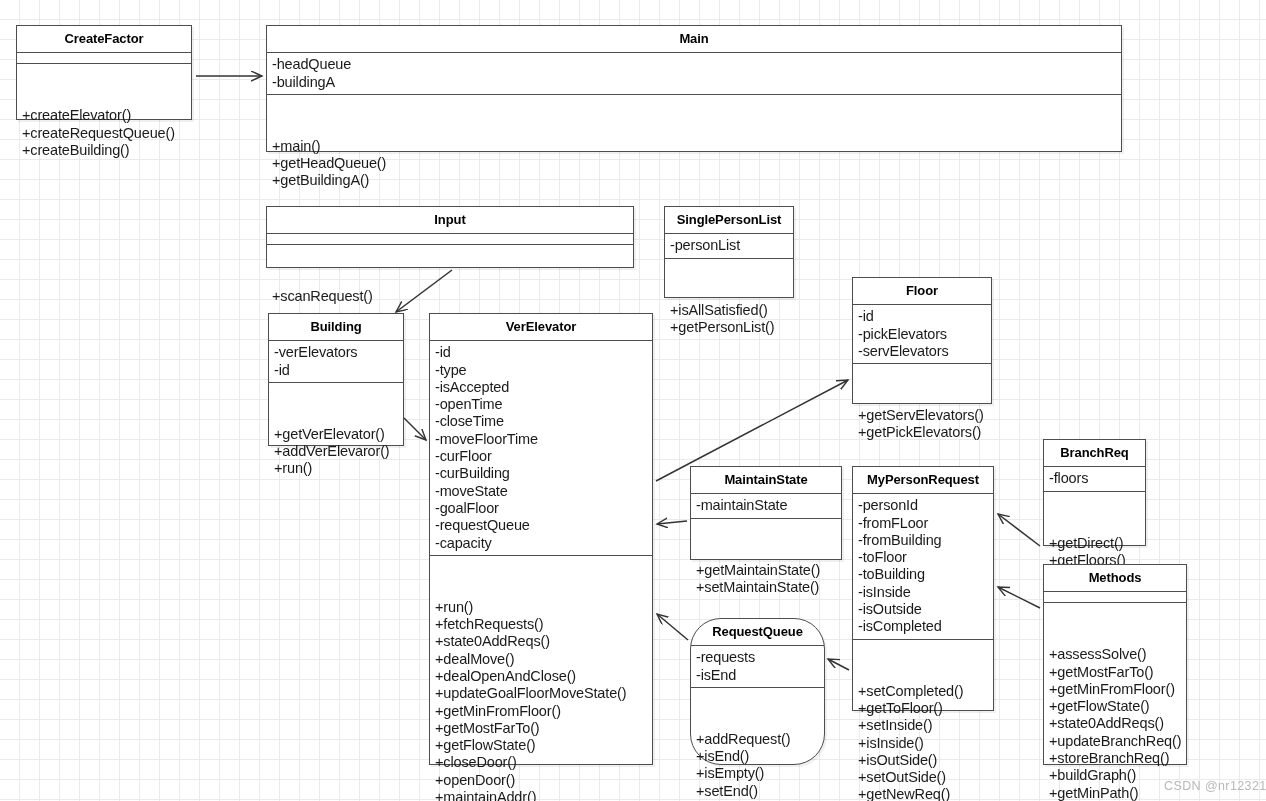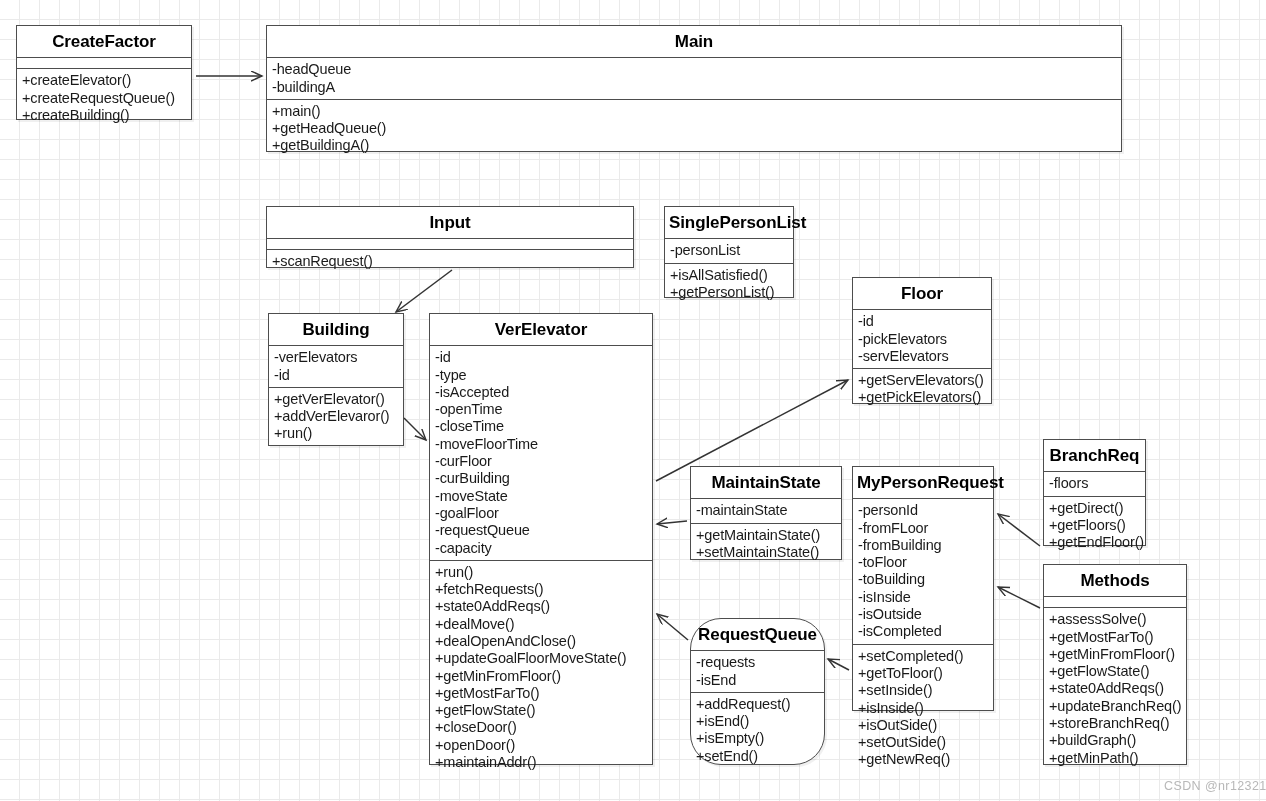--- a/index.html
+++ b/index.html
@@ -32,36 +32,37 @@
   .uml-class {
     position: absolute;
     box-sizing: border-box;
     background: #ffffff;
     border: 1.6px solid #4d4d4d;
     box-shadow: 2px 2px 0 rgba(0,0,0,0.06);
   }
   .uml-title {
     text-align: center;
     font-weight: bold;
-    font-size: 17px;
+    font-size: 13px;
     color: #000000;
     padding: 5px 4px 5px 4px;
     border-bottom: 1.6px solid #4d4d4d;
     line-height: 1.25;
     letter-spacing: -0.1px;
   }
   .uml-attrs {
     border-bottom: 1.6px solid #4d4d4d;
     padding: 3px 16px 3px 5px;
     min-height: 10px;
     box-sizing: border-box;
   }
   .uml-ops {
     padding: 3px 19px 4px 5px;
     box-sizing: border-box;
+    margin-top: 40px;
   }
   .uml-attrs.empty {
     padding: 0;
     height: 11px;
   }
   .uml-line {
     font-size: 14.5px;
     color: #1a1a1a;
     line-height: 17.3px;
     white-space: nowrap;

